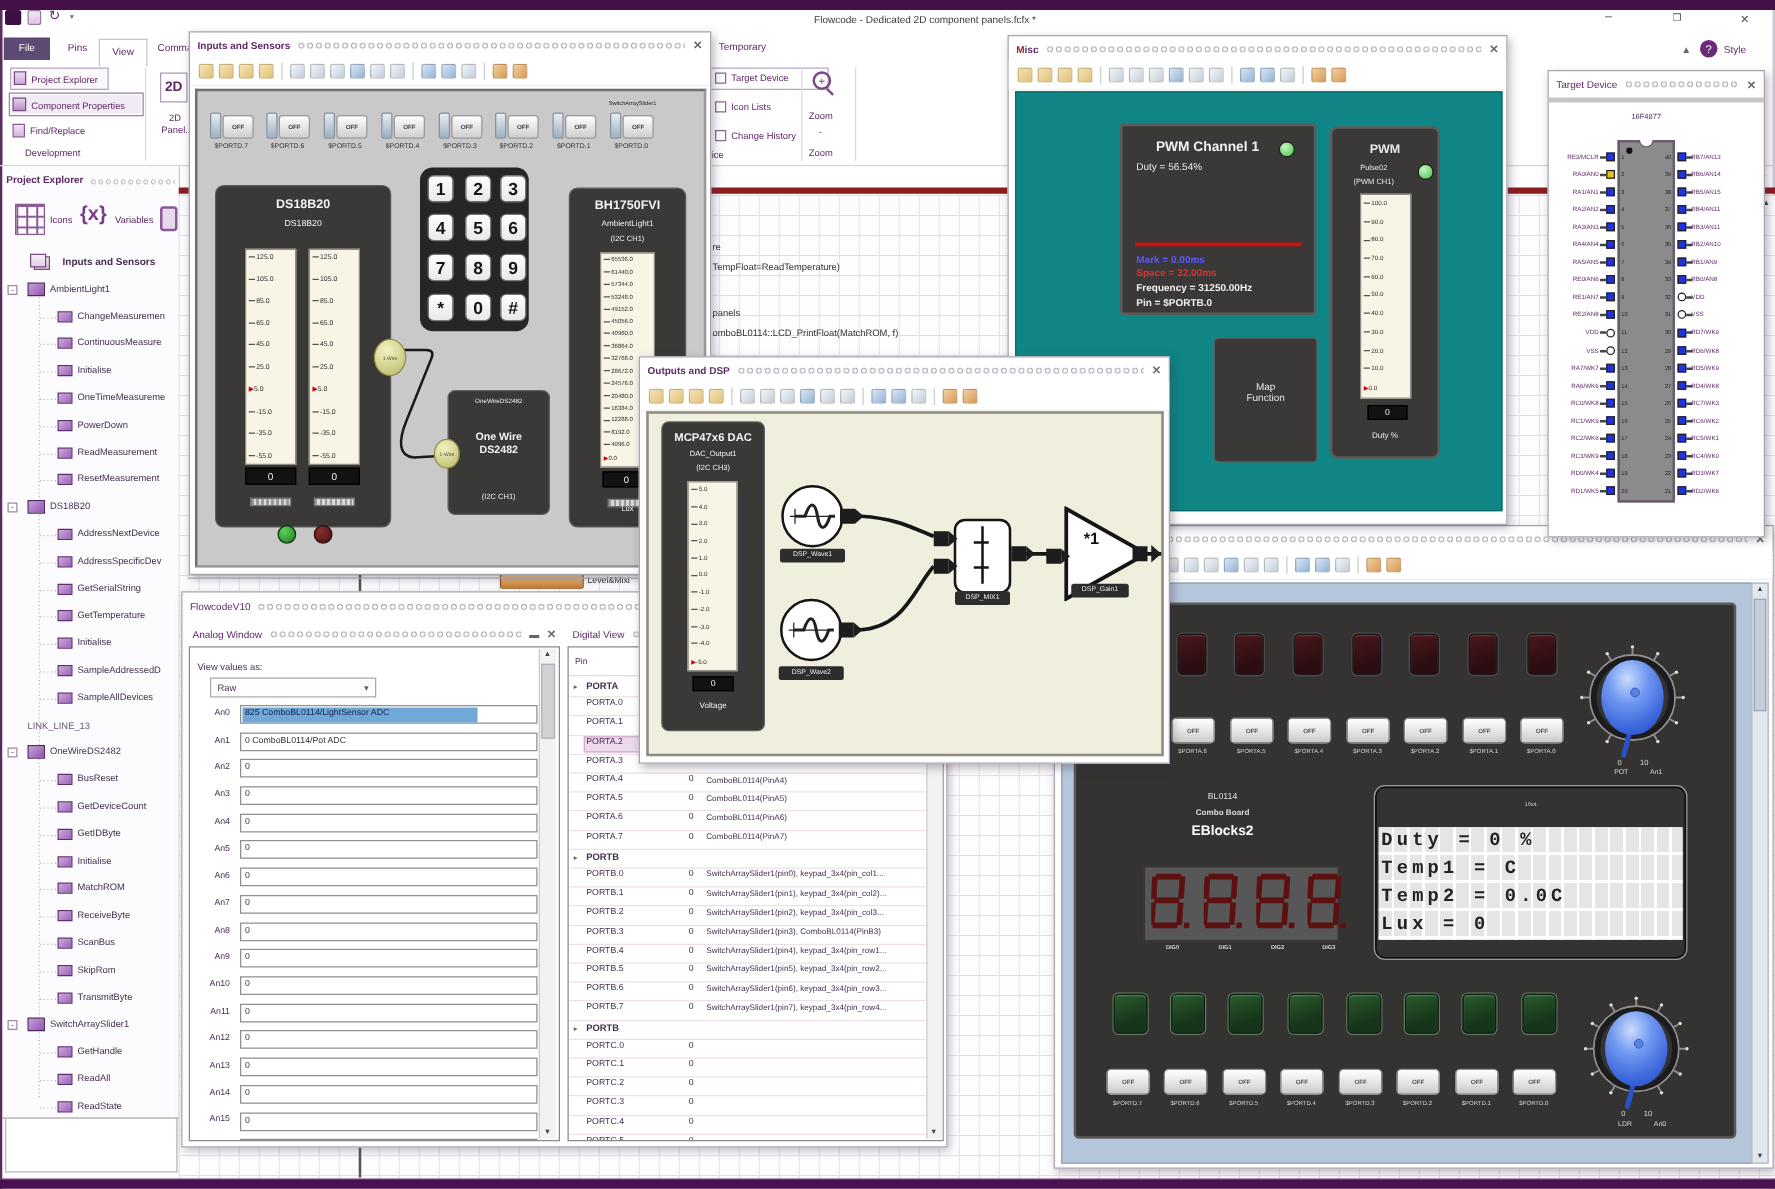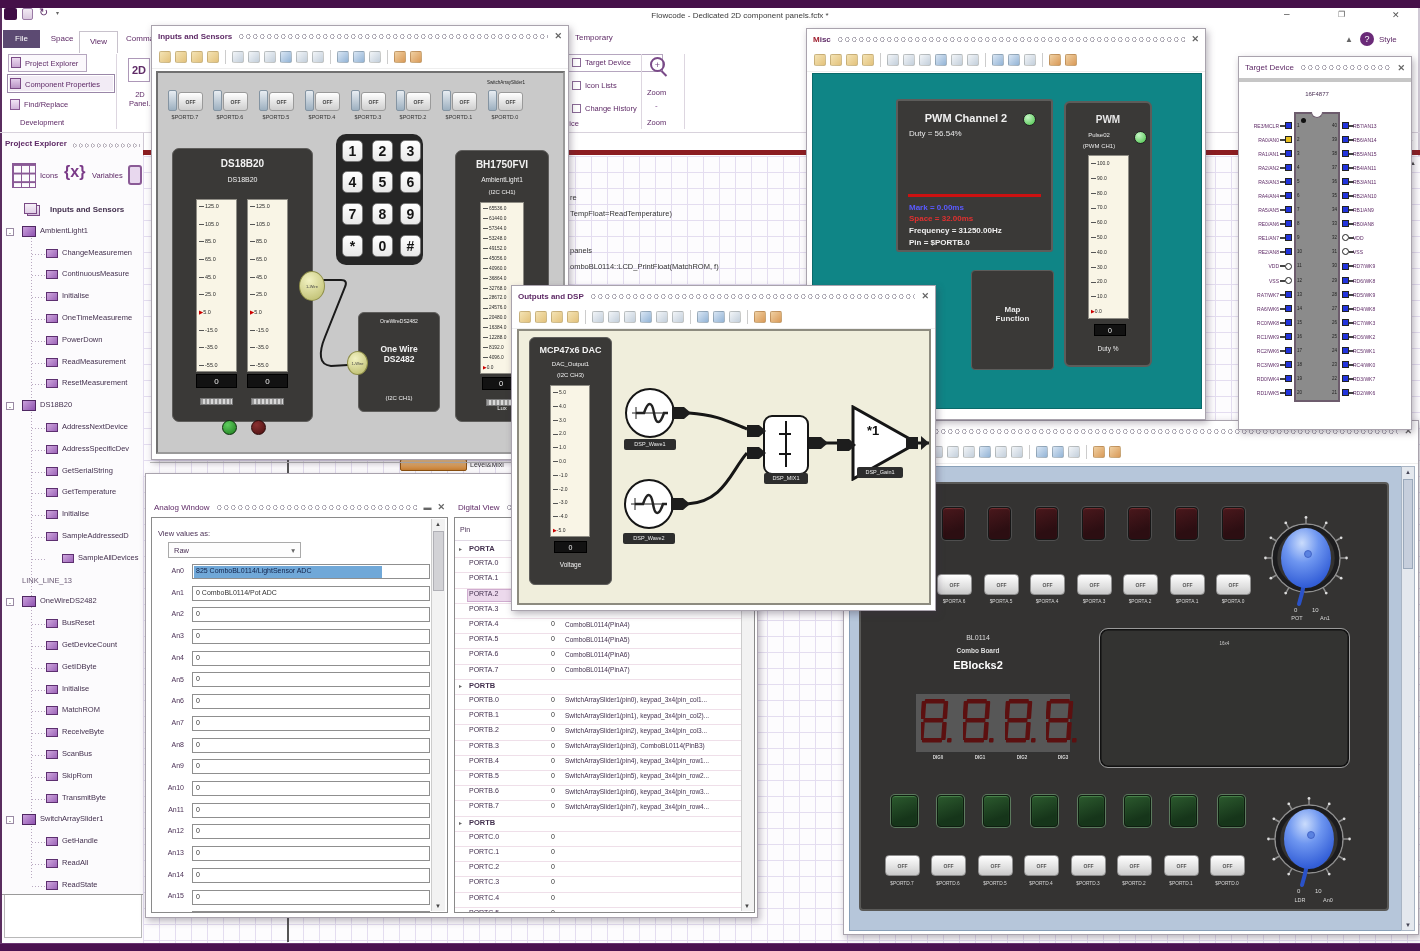--- a/index.html
+++ b/index.html
@@ -48,21 +48,21 @@
 <div class="ab" style="left:1418px;top:8px;width:2px;height:943px;background:#cfc8d4;"></div>
 <div class="ab" style="left:4px;top:8px;width:13px;height:12px;background:#3f0d45;border-radius:2px;"></div>
 <div class="ab" style="left:22px;top:8px;width:11px;height:12px;border:1px solid #9a7aa5;border-radius:2px;background:linear-gradient(#f2eaf4,#d9c8de);"></div>
 <div class="ab" style="left:39px;top:6px;font-size:11px;color:#5a2a65;">↻</div>
 <div class="ab" style="left:56px;top:9px;font-size:6px;color:#666;">▾</div>
 <div class="ab" style="left:560px;top:11px;width:360px;text-align:center;font-size:8px;color:#3a3a3a;">Flowcode - Dedicated 2D component panels.fcfx *</div>
 <div class="ab" style="left:1284px;top:8px;font-size:10px;color:#555;">–</div>
 <div class="ab" style="left:1338px;top:10px;font-size:8px;color:#555;">❐</div>
 <div class="ab" style="left:1392px;top:10px;font-size:9px;color:#555;">✕</div>
 <div class="ab" style="left:3px;top:30px;width:37px;height:18px;background:#5c4a72;color:#fff;font-size:8px;text-align:center;line-height:18px;">File</div>
-<div class="ab" style="left:48px;top:34px;font-size:8px;color:#5e2a66;width:28px;text-align:center;">Space</div>
+<div class="ab" style="left:48px;top:34px;font-size:8px;color:#5e2a66;width:28px;text-align:center;">Pins</div>
 <div class="ab" style="left:79px;top:31px;width:39px;height:22px;background:#fff;border:1px solid #c8c2cc;border-bottom:none;font-size:8px;color:#5e2a66;text-align:center;line-height:20px;">View</div>
 <div class="ab" style="left:126px;top:34px;font-size:8px;color:#5e2a66;">Commands</div>
 <div class="ab" style="left:575px;top:33px;font-size:8px;color:#5e2a66;">Temporary</div>
 <div class="ab" style="left:1345px;top:35px;font-size:8px;color:#666;">▲</div>
 <div class="ab" style="left:1360px;top:32px;width:14px;height:14px;border-radius:7px;background:#6a2a78;color:#fff;font-size:9px;text-align:center;line-height:14px;">?</div>
 <div class="ab" style="left:1379px;top:35px;font-size:8px;color:#5e2a66;">Style</div>
 <div class="ab" style="left:8px;top:54px;width:79px;height:18px;border:1px solid #b5a6bf;background:#fbf8fc;"></div>
 <div class="ab" style="left:11px;top:57px;width:10px;height:11px;border:1px solid #7a4a85;background:linear-gradient(#ecd9f0,#c9a8d2);"></div>
 <div class="rtxt" style="left:25px;top:59px;">Project Explorer</div>
 <div class="ab" style="left:7px;top:74px;width:108px;height:19px;border:1px solid #9a87a8;background:#f2ebf5;box-shadow:inset 0 0 0 1px #fff;"></div>
@@ -141,21 +141,21 @@
 <div class="trow" style="left:46px;top:444px;"><span class="cube"></span>AddressSpecificDev</div>
 <div class="ab" style="left:32px;top:472px;width:14px;height:1px;background-image:linear-gradient(90deg,#b8a8c0 1px,transparent 1px);background-size:3px 1px;"></div>
 <div class="trow" style="left:46px;top:466px;"><span class="cube"></span>GetSerialString</div>
 <div class="ab" style="left:32px;top:493px;width:14px;height:1px;background-image:linear-gradient(90deg,#b8a8c0 1px,transparent 1px);background-size:3px 1px;"></div>
 <div class="trow" style="left:46px;top:487px;"><span class="cube"></span>GetTemperature</div>
 <div class="ab" style="left:32px;top:515px;width:14px;height:1px;background-image:linear-gradient(90deg,#b8a8c0 1px,transparent 1px);background-size:3px 1px;"></div>
 <div class="trow" style="left:46px;top:509px;"><span class="cube"></span>Initialise</div>
 <div class="ab" style="left:32px;top:537px;width:14px;height:1px;background-image:linear-gradient(90deg,#b8a8c0 1px,transparent 1px);background-size:3px 1px;"></div>
 <div class="trow" style="left:46px;top:531px;"><span class="cube"></span>SampleAddressedD</div>
 <div class="ab" style="left:32px;top:559px;width:14px;height:1px;background-image:linear-gradient(90deg,#b8a8c0 1px,transparent 1px);background-size:3px 1px;"></div>
-<div class="trow" style="left:62px;top:553px;"><span class="cube"></span>SampleAllDevices</div>
+<div class="trow" style="left:46px;top:553px;"><span class="cube"></span>SampleAllDevices</div>
 <div class="trow" style="left:22px;top:576px;color:#6a5a74;">LINK_LINE_13</div>
 <div class="ab" style="left:6px;top:598px;width:8px;height:8px;border:1px solid #9a8aa4;background:#fff;font-size:7px;line-height:7px;text-align:center;color:#555;">-</div>
 <div class="trow" style="left:22px;top:596px;"><span class="gcube"></span>OneWireDS2482</div>
 <div class="ab" style="left:32px;top:624px;width:14px;height:1px;background-image:linear-gradient(90deg,#b8a8c0 1px,transparent 1px);background-size:3px 1px;"></div>
 <div class="trow" style="left:46px;top:618px;"><span class="cube"></span>BusReset</div>
 <div class="ab" style="left:32px;top:646px;width:14px;height:1px;background-image:linear-gradient(90deg,#b8a8c0 1px,transparent 1px);background-size:3px 1px;"></div>
 <div class="trow" style="left:46px;top:640px;"><span class="cube"></span>GetDeviceCount</div>
 <div class="ab" style="left:32px;top:668px;width:14px;height:1px;background-image:linear-gradient(90deg,#b8a8c0 1px,transparent 1px);background-size:3px 1px;"></div>
 <div class="trow" style="left:46px;top:662px;"><span class="cube"></span>GetIDByte</div>
 <div class="ab" style="left:32px;top:690px;width:14px;height:1px;background-image:linear-gradient(90deg,#b8a8c0 1px,transparent 1px);background-size:3px 1px;"></div>
@@ -309,20 +309,24 @@
 <div class="sstrip" style="left:328px;top:326px;width:30px;"></div>
 <div class="dkt" style="left:314px;top:332px;width:60px;font-size:6px;">Lux</div>
 <svg class="ab" style="left:0;top:0;width:409px;height:379px;" viewBox="0 0 409 379">
 <path d="M 165 207 L 183 207 Q 190 207 187 214 L 167 264 Q 162 276 163 284 Q 164 292 173 293 L 190 292" fill="none" stroke="#1a1a1a" stroke-width="2"></path>
 </svg>
 <div class="ab" style="left:141px;top:198px;width:26px;height:30px;border-radius:50%;background:radial-gradient(circle at 38% 30%,#f2f2c2,#b9b968);border:1px solid #8f8f4a;font-size:4px;color:#444;text-align:center;line-height:30px;">1-Wire</div>
 <div class="ab" style="left:189px;top:278px;width:21px;height:24px;border-radius:50%;background:radial-gradient(circle at 38% 30%,#f2f2c2,#b9b968);border:1px solid #8f8f4a;font-size:4px;color:#444;text-align:center;line-height:24px;">1-Wire</div>
 </div>
 </div>
 <div class="win" style="left:145px;top:473px;width:613px;height:445px;z-index:30;">
+<div class="ptitle" style="height:22px;">
+      <span class="ptxt" style="font-weight:normal;">FlowcodeV10</span>
+      <span class="dots"></span>
+    </div>
 <div class="ab" style="left:2px;top:24px;width:303px;height:418px;">
 <div class="ptitle" style="height:18px;">
         <span class="ptxt" style="font-weight:normal;">Analog Window</span>
         <span class="dots"></span>
         <span class="px" style="font-size:8px;">▬</span>
         <span class="px">✕</span>
       </div>
 <div class="ab" style="left:3px;top:19px;width:297px;height:396px;border:1.5px solid #8a8a8a;background:#fff;overflow:hidden;">
 <div class="ab" style="left:6px;top:11px;font-size:7.5px;color:#4a3055;">View values as:</div>
 <div class="ab" style="left:16px;top:24px;width:133px;height:16px;border:1px solid #aaa;background:#fdfdfd;font-size:7.5px;color:#4a3055;line-height:15px;padding-left:5px;">Raw<span style="position:absolute;right:5px;color:#666;">▾</span></div>
@@ -578,30 +582,30 @@
       <span class="tsep"></span>
       <span class="ic icb"></span>
       <span class="ic icb"></span>
       <span class="ic icg"></span>
       <span class="tsep"></span>
       <span class="ic ico"></span>
       <span class="ic ico"></span>
     </div>
 <div class="ab" style="left:5px;top:44px;width:390px;height:336px;background:#0f8586;border:1px solid #0a6a6a;">
 <div class="ab" style="left:83px;top:25px;width:157px;height:153px;background:#3a3937;border:2px solid #5d5c5a;border-radius:3px;"></div>
-<div class="lblw" style="left:83px;top:38px;width:140px;font-size:11px;font-weight:bold;color:#f0f0f0;">PWM Channel 2</div>
+<div class="lblw" style="left:83px;top:38px;width:140px;font-size:11px;font-weight:bold;color:#f0f0f0;">PWM Channel 1</div>
 <div class="ab" style="left:210px;top:39px;width:13px;height:13px;border-radius:50%;background:radial-gradient(circle at 35% 30%,#c6f6c6,#44c044);border:1px solid #222;"></div>
 <div class="ab" style="left:96px;top:55px;font-size:8px;color:#e8e8e8;">Duty = 56.54%</div>
 <div class="ab" style="left:95px;top:120px;width:133px;height:2.5px;background:#cc1111;"></div>
 <div class="ab" style="left:96px;top:129px;font-size:8px;color:#5a5aff;font-weight:bold;">Mark = 0.00ms</div>
 <div class="ab" style="left:96px;top:140px;font-size:8px;color:#e03030;font-weight:bold;">Space = 32.00ms</div>
 <div class="ab" style="left:96px;top:152px;font-size:8px;color:#f0f0f0;font-weight:bold;">Frequency = 31250.00Hz</div>
 <div class="ab" style="left:96px;top:164px;font-size:8px;color:#f0f0f0;font-weight:bold;">Pin = $PORTB.0</div>
 <div class="ab" style="left:158px;top:196px;width:83px;height:100px;background:#3a3937;border:1px solid #5d5c5a;border-radius:4px;"></div>
-<div class="lblw" style="left:158px;top:231px;width:83px;font-size:8px;font-weight:bold;">Map<br>Function</div>
+<div class="lblw" style="left:158px;top:231px;width:83px;font-size:8px;">Map<br>Function</div>
 <div class="ab" style="left:251px;top:27px;width:88px;height:266px;background:#3a3937;border:2px solid #5d5c5a;border-radius:6px;"></div>
 <div class="lblw" style="left:251px;top:40px;width:88px;font-size:10px;font-weight:bold;">PWM</div>
 <div class="lblw" style="left:251px;top:58px;width:70px;font-size:6px;">Pulse02</div>
 <div class="lblw" style="left:251px;top:69px;width:70px;font-size:6px;">(PWM CH1)</div>
 <div class="ab" style="left:321px;top:57px;width:13px;height:13px;border-radius:50%;background:radial-gradient(circle at 35% 30%,#c6f6c6,#44c044);border:1px solid #222;"></div>
 <div class="scale" style="left:275px;top:81px;width:41px;height:164px;padding:4px 0 4px 2px;display:flex;flex-direction:column;justify-content:space-between;">
 <div class="srow" style="font-size:5px;"><span class="tick"></span>100.0</div>
 <div class="srow" style="font-size:5px;"><span class="tick"></span>90.0</div>
 <div class="srow" style="font-size:5px;"><span class="tick"></span>80.0</div>
 <div class="srow" style="font-size:5px;"><span class="tick"></span>70.0</div>
@@ -897,20 +901,26 @@
 <rect x="4" y="20" width="20" height="4.5" rx="1"></rect>
 <rect x="1" y="24" width="4.5" height="18" rx="1"></rect>
 <rect x="23" y="24" width="4.5" height="18" rx="1"></rect>
 <rect x="4" y="40" width="20" height="4.5" rx="1"></rect>
 <rect x="29" y="40" width="4.5" height="4.5" rx="1"></rect>
 </g>
     </svg>
 <div class="blab" style="left:202px;top:334px;width:34px;color:#d8d8d8;font-size:4.5px;font-weight:bold;">DIG3</div>
 <div class="ab" style="left:255px;top:207px;width:251px;height:140px;background:#333331;border:1.5px solid #9a9a9a;border-radius:9px;box-shadow:inset 0 0 0 1.5px #111;"></div>
 <div class="lblw" style="left:255px;top:220px;width:251px;font-size:4.5px;color:#ccc;">16x4</div>
+<div class="ab" style="left:259px;top:241px;width:243px;height:90px;background:#fff;
+background-image:repeating-linear-gradient(rgba(255,255,255,0) 0 19.4px,#ffffff 19.4px 22.4px),repeating-linear-gradient(90deg,#e5e5e3 0 10.3px,#ffffff 10.3px 12.35px);
+overflow:hidden;font-family:'Liberation Mono',monospace;font-weight:bold;font-size:15px;color:#222226;letter-spacing:3.35px;line-height:22.4px;padding-left:2px;white-space:pre;">Duty = 0 %
+Temp1 = C
+Temp2 = 0.0C
+Lux = 0</div>
 <div class="ledg" style="left:47px;top:374px;"></div>
 <div class="ledg" style="left:93px;top:374px;"></div>
 <div class="ledg" style="left:139px;top:374px;"></div>
 <div class="ledg" style="left:187px;top:374px;"></div>
 <div class="ledg" style="left:234px;top:374px;"></div>
 <div class="ledg" style="left:280px;top:374px;"></div>
 <div class="ledg" style="left:326px;top:374px;"></div>
 <div class="ledg" style="left:374px;top:374px;"></div>
 <div class="bofb" style="left:41px;top:434px;">OFF</div>
 <div class="blab" style="left:36px;top:460px;">$PORTD.7</div>

